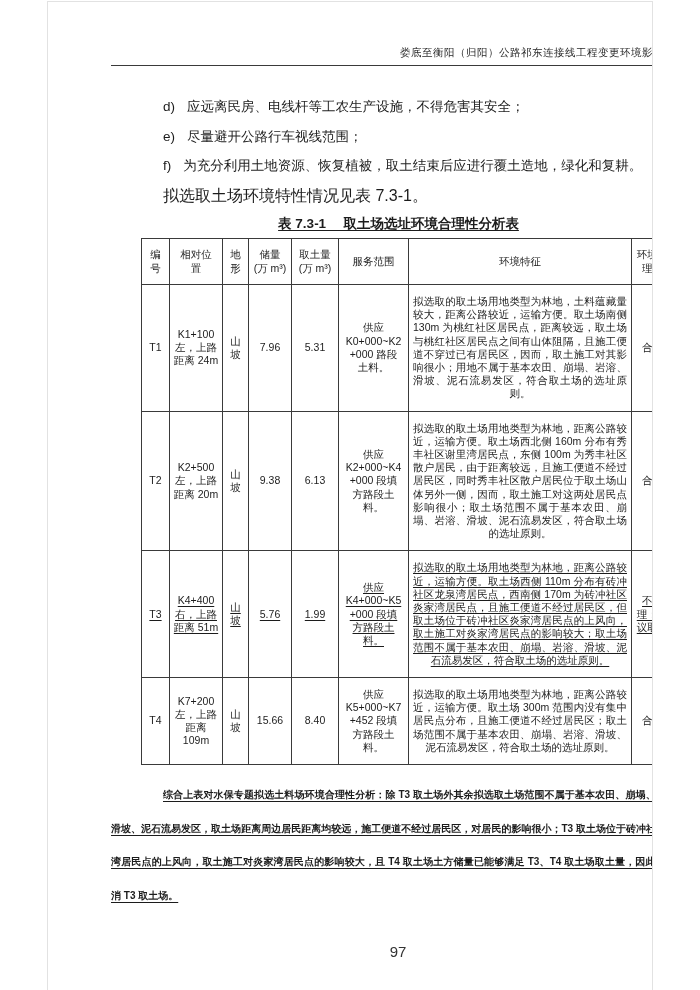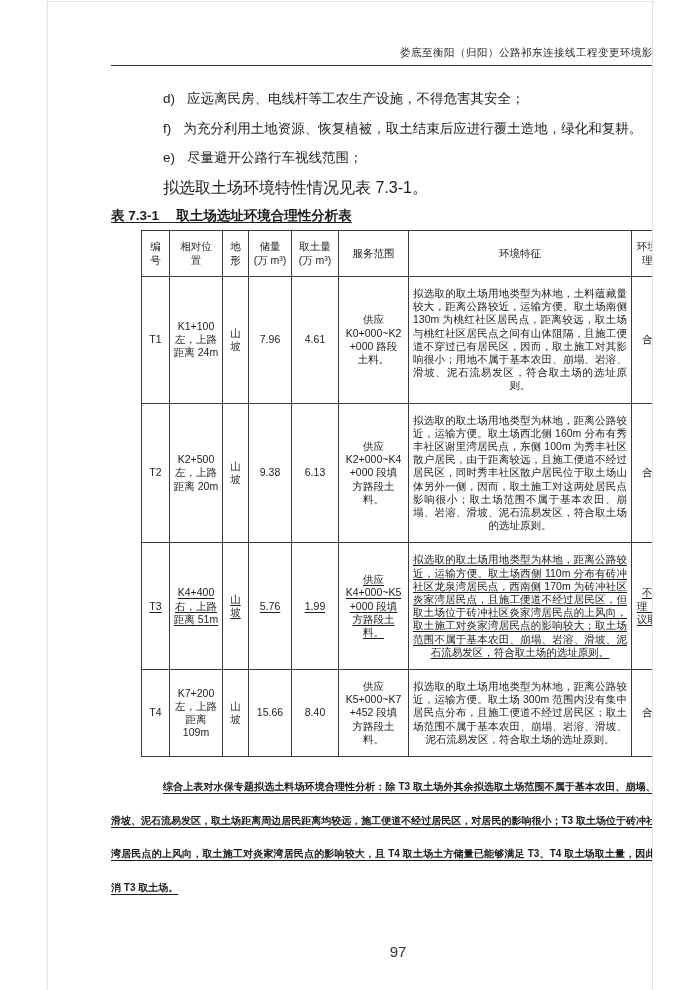--- a/index.html
+++ b/index.html
@@ -8,25 +8,25 @@
     position:relative; width:604px; height:990px; margin:2px auto;
     background:#ffffff; overflow:hidden;
     font-family:Liberation Sans, sans-serif; color:#1c1c1c;
     outline:1px solid #e2e2e2;
   }
   .doc-header {
     position:absolute; top:44px; left:63px; width:575px;
     text-align:right; font-size:10.5px; letter-spacing:.5px;
     padding-bottom:5px; border-bottom:1.5px solid #3a3a3a; color:#2a2a2a;
   }
-  .content { position:absolute; top:82px; left:63px; width:575px; }
+  .content { position:absolute; top:90px; left:63px; width:575px; }
   .item { font-size:13.5px; line-height:29.5px; text-align:justify; text-indent:52px; }
   .item .label { margin-right:12px; }
   .intro { font-size:16px; line-height:29.5px; text-indent:52px; }
-  .table-title { margin-top:5px; font-size:13.5px; font-weight:bold; }
+  .table-title { margin-top:5px; text-align:center; font-size:13.5px; font-weight:bold; }
   .table-title span { text-decoration:underline; text-underline-offset:2px; white-space:pre; }
   table.analysis {
     margin-top:5px; margin-left:30px; width:532px;
     border-collapse:collapse; table-layout:fixed;
     font-size:10.5px; line-height:13.2px;
   }
   .analysis th, .analysis td {
     border:1px solid #3a3a3a; vertical-align:middle;
     padding:2px 1px; font-weight:normal;
   }
@@ -50,22 +50,22 @@
 </head>
 <body>
 
 <div class="page">
 
   <div class="doc-header">娄底至衡阳（归阳）公路祁东连接线工程变更环境影响说明</div>
 
   <div class="content">
 
     <p class="item"><span class="label">d)</span><span>应远离民房、电线杆等工农生产设施，不得危害其安全；</span></p>
+    <p class="item"><span class="label">e)</span><span>尽量避开公路行车视线范围；</span></p>
     <p class="item"><span class="label">f)</span><span>为充分利用土地资源、恢复植被，取土结束后应进行覆土造地，绿化和复耕。</span></p>
-    <p class="item"><span class="label">e)</span><span>尽量避开公路行车视线范围；</span></p>
 
     <p class="intro">拟选取土场环境特性情况见表 7.3-1。</p>
 
     <div class="table-title"><span>表 7.3-1　 取土场选址环境合理性分析表</span></div>
 
     <table class="analysis">
       <colgroup>
         <col style="width:28px">
           <col style="width:53px">
           <col style="width:26px">
@@ -95,21 +95,21 @@
       </thead>
       <tbody>
         <tr>
           <td class="c">T1</td>
           <td class="c">K1+100
 左，上路
 距离 24m</td>
           <td class="c">山
 坡</td>
           <td class="c">7.96</td>
-          <td class="c">4.61</td>
+          <td class="c">5.31</td>
           <td class="c">供应
 K0+000~K2
 +000 路段
 土料。</td>
           <td class="feature">拟选取的取土场用地类型为林地，土料蕴藏量较大，距离公路较近，运输方便。取土场南侧 130m 为桃红社区居民点，距离较远，取土场与桃红社区居民点之间有山体阻隔，且施工便道不穿过已有居民区，因而，取土施工对其影响很小；用地不属于基本农田、崩塌、岩溶、滑坡、泥石流易发区，符合取土场的选址原则。</td>
           <td class="c">合理</td>
         </tr>
         <tr>
           <td class="c">T2</td>
           <td class="c">K2+500

